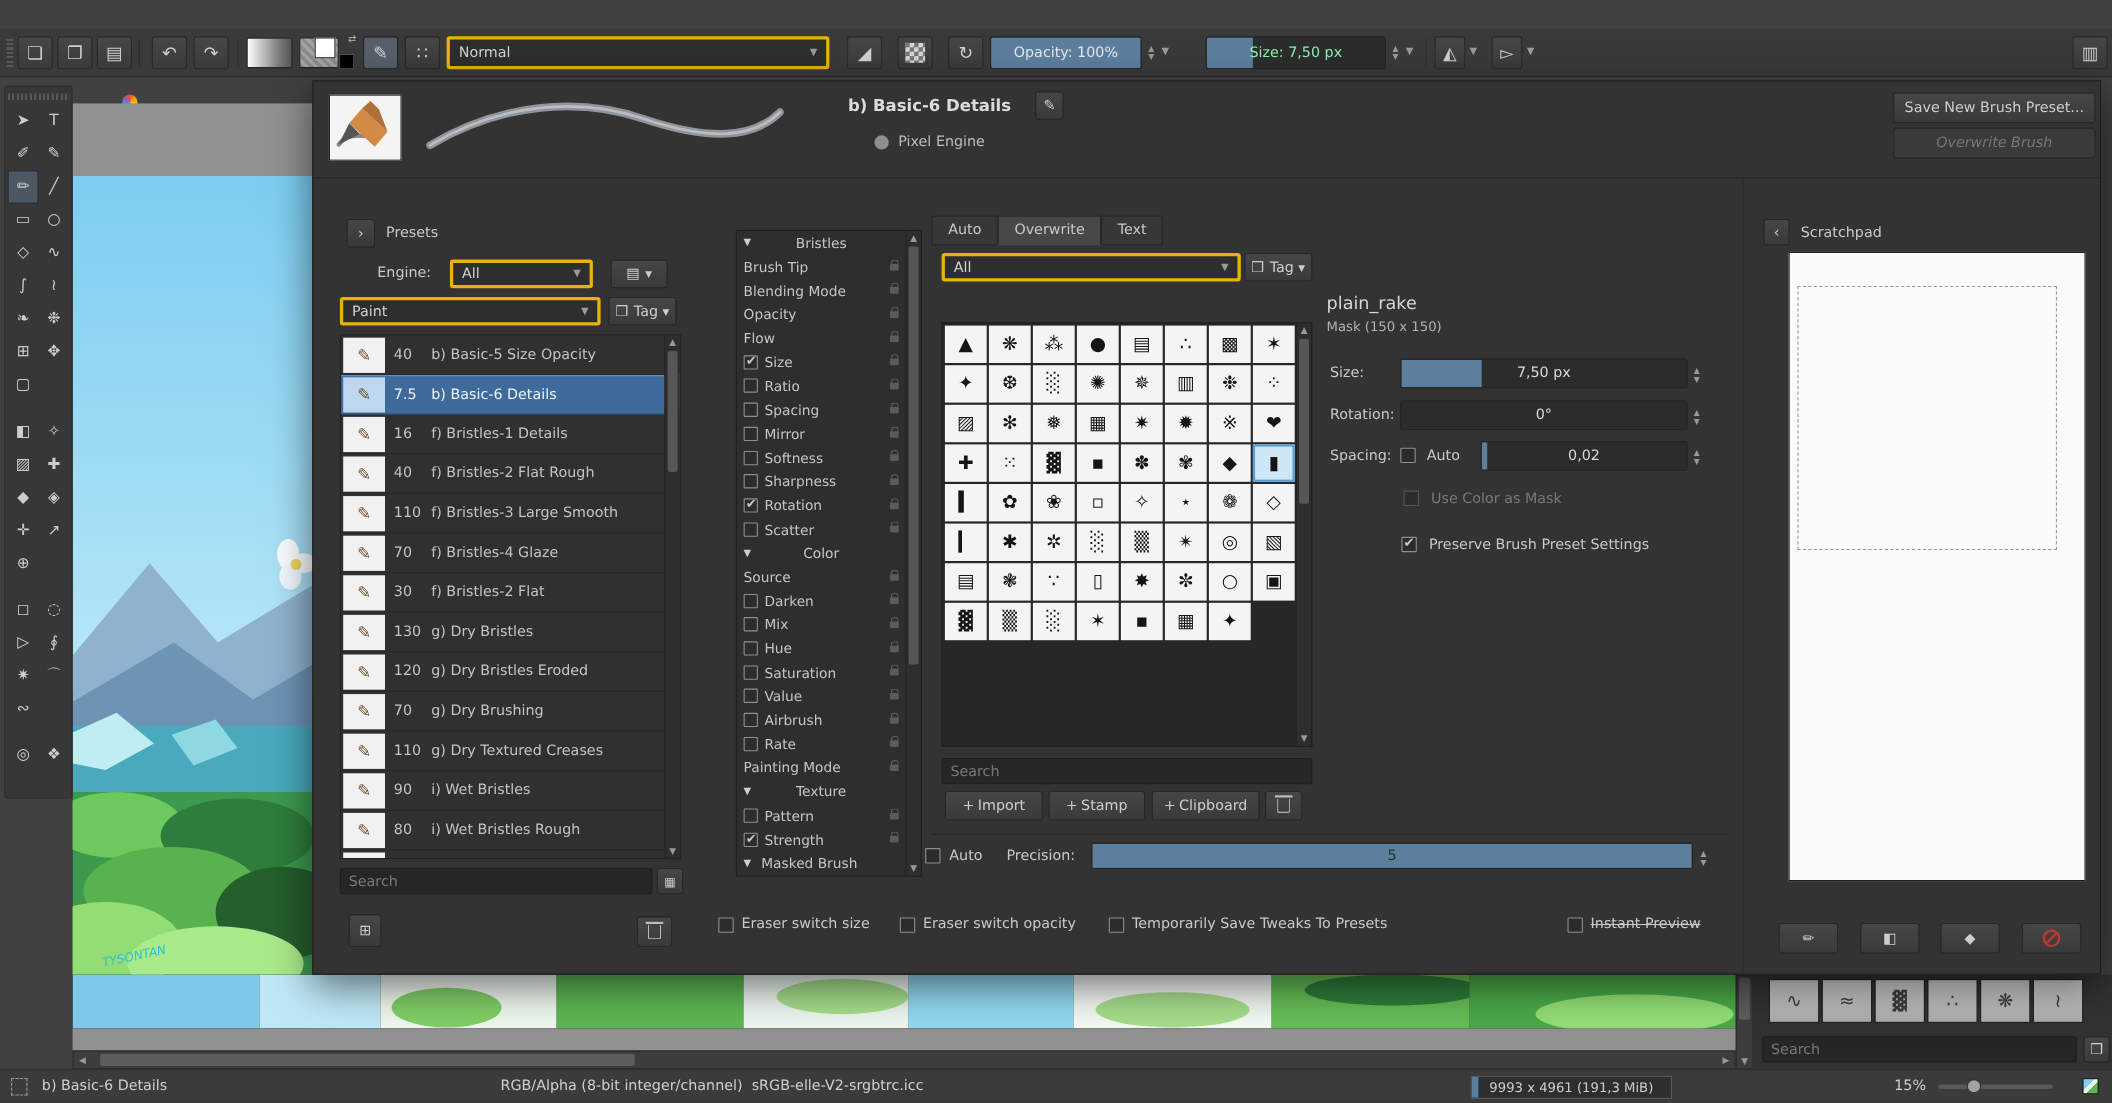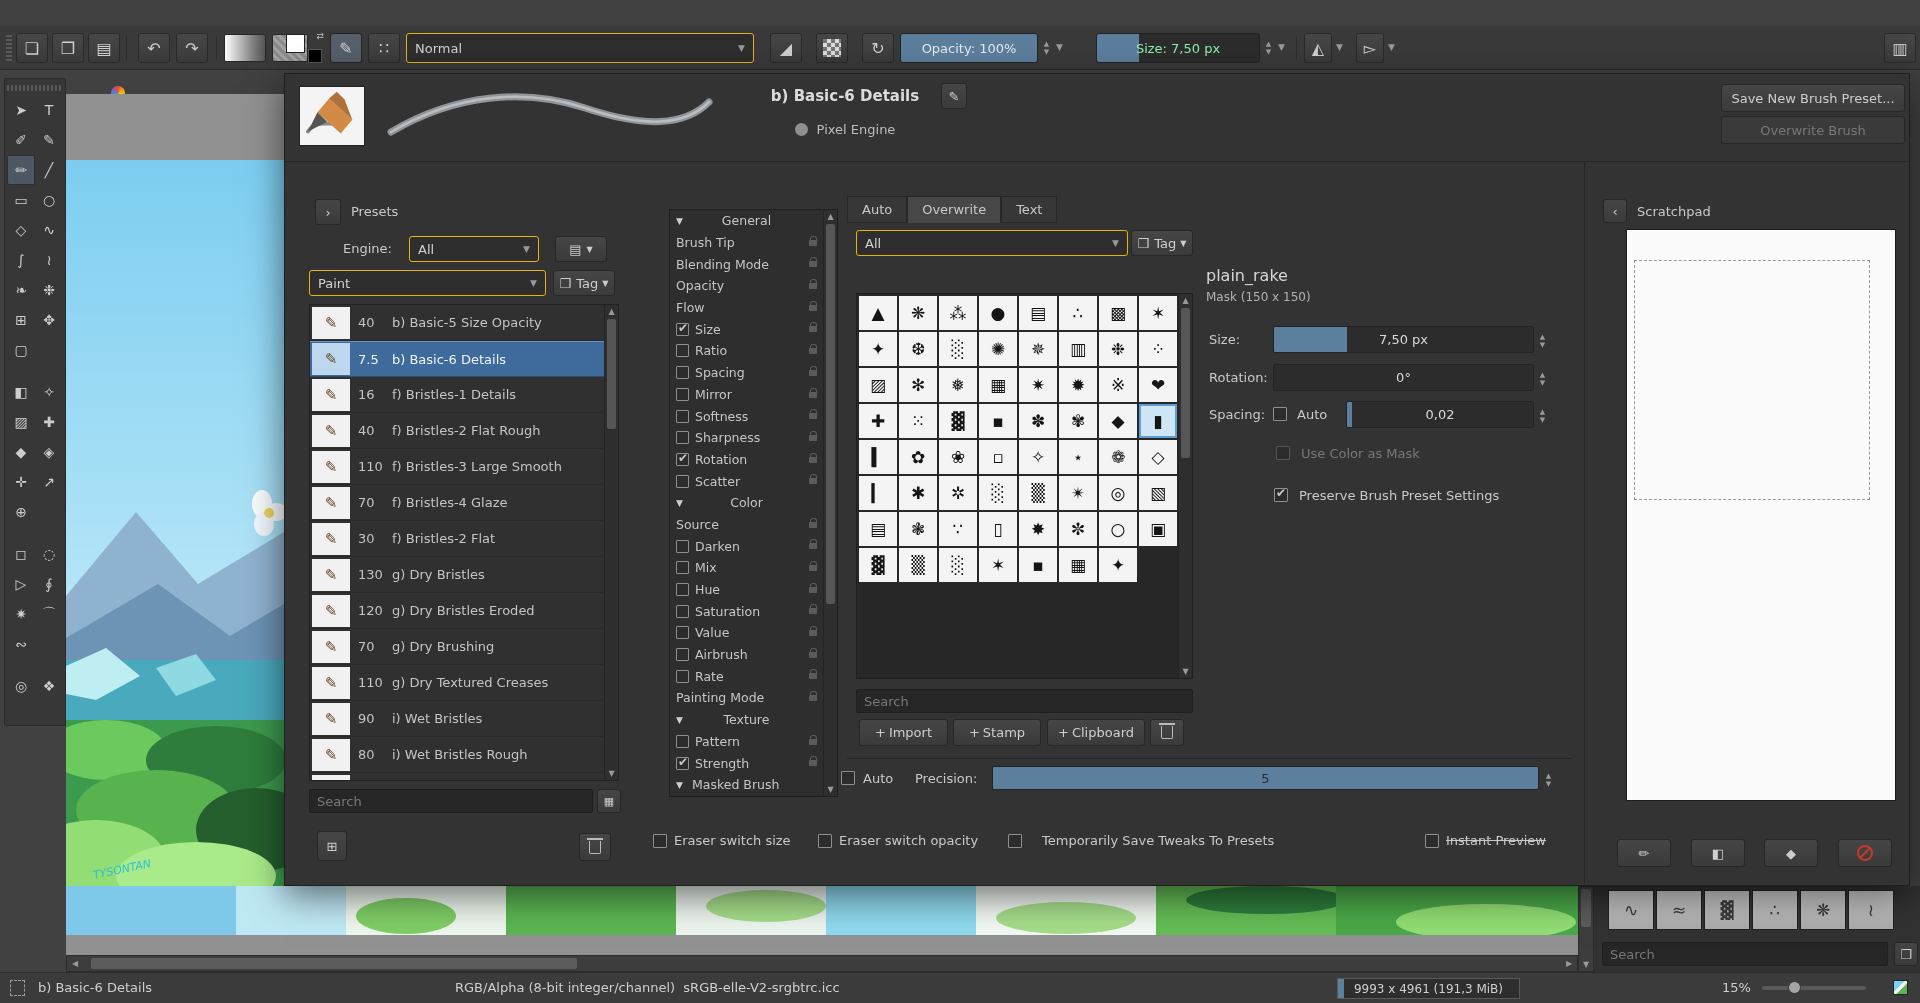--- a/index.html
+++ b/index.html
@@ -23,21 +23,21 @@
   .chip { position:absolute; top:8px; height:28px; border:1px solid #272727; border-radius:2px; }
   .chip-gradient { background:linear-gradient(90deg,#ffffff,#7e7e7e 70%,#555); }
   .chip-pattern { background:#9a9a9a; background-image:repeating-linear-gradient(45deg,#8b8b8b 0 3px,#a3a3a3 3px 6px); }
   .colorswatch { position:absolute; left:284px; top:7px; width:40px; height:30px; }
   .colorswatch .fg { position:absolute; left:2px; top:1px; width:19px; height:19px; background:#fff; border:1px solid #222; }
   .colorswatch .bg { position:absolute; right:2px; bottom:0; width:14px; height:14px; background:#000; border:1px solid #555; }
   .colorswatch .swap { position:absolute; right:0; top:-2px; font-size:9px; color:#bbb; }
   .checker { width:18px; height:18px; background:
       linear-gradient(45deg,#ddd 25%,transparent 25%,transparent 75%,#ddd 75%) 0 0/8px 8px,
       linear-gradient(45deg,#ddd 25%,#777 25%,#777 75%,#ddd 75%) 4px 4px/8px 8px; }
-  .combo { background:#2e2e2e; border:1px solid #eab308; border-radius:3px; color:#d2d2d2;
+  .combo { background:#2e2e2e; border:3px solid #eab308; border-radius:3px; color:#d2d2d2;
     font-size:13px; display:flex; align-items:center; padding:0 8px; }
   .combo .arrow { margin-left:auto; font-size:9px; color:#9a9a9a; }
   .tslider { position:absolute; top:7px; height:30px; background:#2c2c2c; border:1px solid #242424;
     border-radius:3px; overflow:hidden; font-size:13px; }
   .tslider .fill { position:absolute; left:0; top:0; bottom:0; background:#5d7f9e; }
   .tslider .txt { position:absolute; inset:0; display:flex; align-items:center; justify-content:center; color:#e3e9ef; }
   .spin { position:absolute; top:9px; width:13px; height:26px; display:flex; flex-direction:column;
     align-items:center; justify-content:center; color:#9a9a9a; font-size:7px; line-height:8px; }
   .ddm { position:absolute; top:16px; font-size:9px; color:#9a9a9a; }
 
@@ -78,21 +78,21 @@
     display:flex; align-items:center; justify-content:center; color:#3c3c3c; font-size:17px; }
   .dk-search { position:absolute; left:8px; top:56px; width:286px; height:24px; }
   .dk-sbtn { position:absolute; left:300px; top:56px; width:24px; height:24px; }
 
   
   .inputbox { background:#262626; border:1px solid #1f1f1f; border-radius:2px; color:#cfcfcf;
     font-size:13px; padding:0 7px; font-family:"DejaVu Sans",sans-serif; width:100%; height:100%; }
   .inputbox::placeholder { color:#787878; }
   .btn { background:linear-gradient(#464646,#3a3a3a); border:1px solid #272727; border-radius:3px;
     color:#cecece; font-size:13px; display:flex; align-items:center; justify-content:center; }
-  .btn.disabled { color:#787878; background:#3a3a3a; }
+  .btn.disabled { color:#787878; background:#3a3a3a;font-style:italic; }
   .cb { width:14px; height:14px; background:#2c2c2c; border:1px solid #8f8f8f; border-radius:1px;
     position:relative; flex:none; }
   .cb.checked::after { content:"✔"; position:absolute; left:1px; top:-3px; font-size:12px; color:#c6c6c6; }
   .cb.dim { border-color:#555; }
   .icon-lock { position:relative; width:8px; height:6px; background:#5b5b5b; border-radius:1px; flex:none; }
   .icon-lock::before { content:""; position:absolute; left:1px; top:-4px; width:5px; height:4px;
     border:1px solid #5b5b5b; border-bottom:none; border-radius:3px 3px 0 0; }
   .icon-trash { position:relative; width:12px; height:13px; border:1px solid #bbb; border-top:none;
     border-radius:0 0 2px 2px; }
   .icon-trash::before { content:""; position:absolute; left:-3px; top:-3px; width:16px; height:2px; background:#bbb; }
@@ -509,21 +509,21 @@
     <div class="btn" style="position:absolute;left:32px;top:757px;width:30px;height:30px">
         <span>⊞</span>
       </div>
     <div class="btn" style="position:absolute;left:294px;top:759px;width:32px;height:28px">
         <span class="icon-trash"></span>
       </div>
 
     <div class="olist" id="optionList">
       <div class="orow header">
           <div class="tri">▼</div>
-          <div class="olabel">General</div>
+          <div class="olabel">Bristles</div>
         </div>
         <div class="orow plain">
           <div class="olabel">Brush Tip</div>
           <div class="icon-lock"></div>
         </div>
         <div class="orow plain">
           <div class="olabel">Blending Mode</div>
           <div class="icon-lock"></div>
         </div>
         <div class="orow plain">
@@ -801,21 +801,21 @@
 
     <div id="footerChecks">
         <div style="position: absolute; top: 759px; left: 368px; display: flex; align-items: center; gap: 7px;">
           <div class="cb"></div>
           <div class="lbl13">Eraser switch size</div>
         </div>
         <div style="position: absolute; top: 759px; left: 533px; display: flex; align-items: center; gap: 7px;">
           <div class="cb"></div>
           <div class="lbl13">Eraser switch opacity</div>
         </div>
-        <div style="position: absolute; top: 759px; left: 723px; display: flex; align-items: center; gap: 20px;">
+        <div style="position: absolute; top: 759px; left: 723px; display: flex; align-items: center; gap: 7px;">
           <div class="cb"></div>
           <div class="lbl13">Temporarily Save Tweaks To Presets</div>
         </div>
         <div style="position: absolute; top: 759px; left: 1140px; display: flex; align-items: center; gap: 7px;">
           <div class="cb"></div>
           <div class="lbl13" style="text-decoration: line-through;">Instant Preview</div>
         </div>
       </div>
 
     <div class="sep-v" style="left:1299px;top:88px;height:724px"></div>

